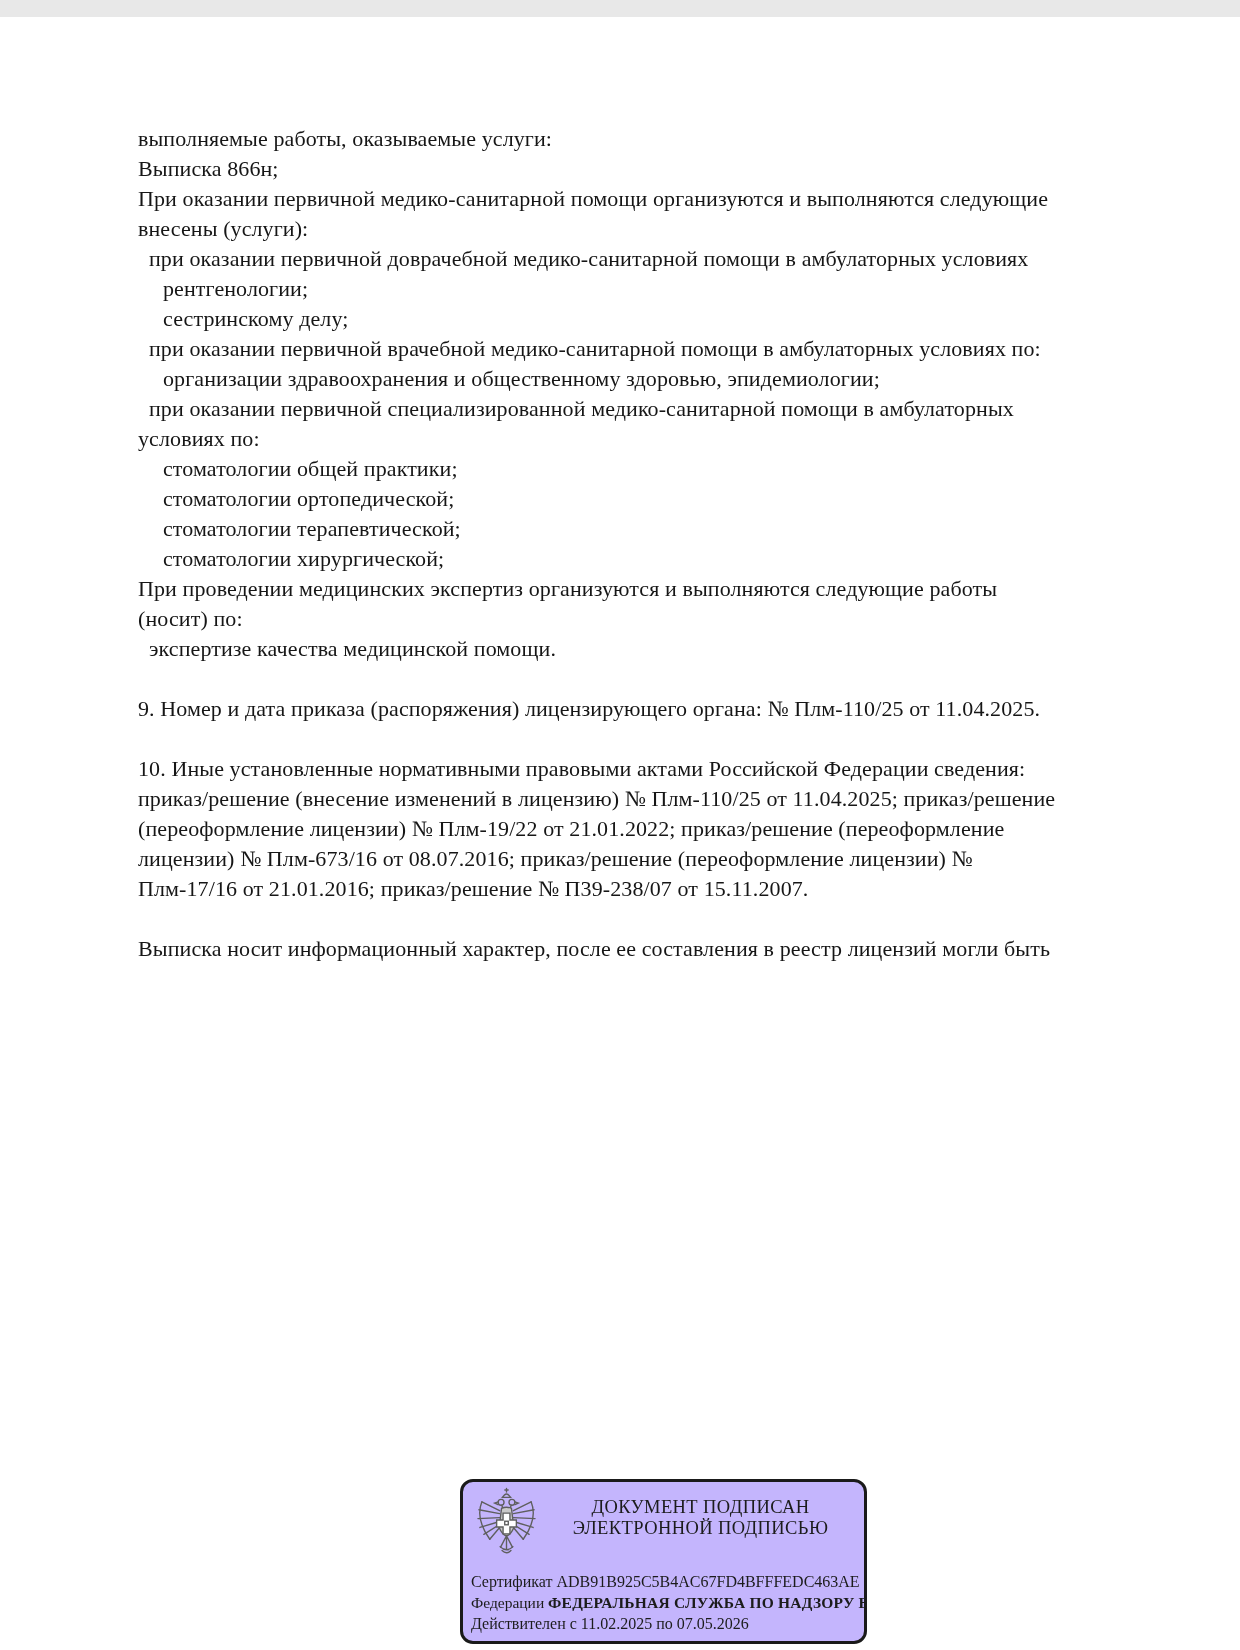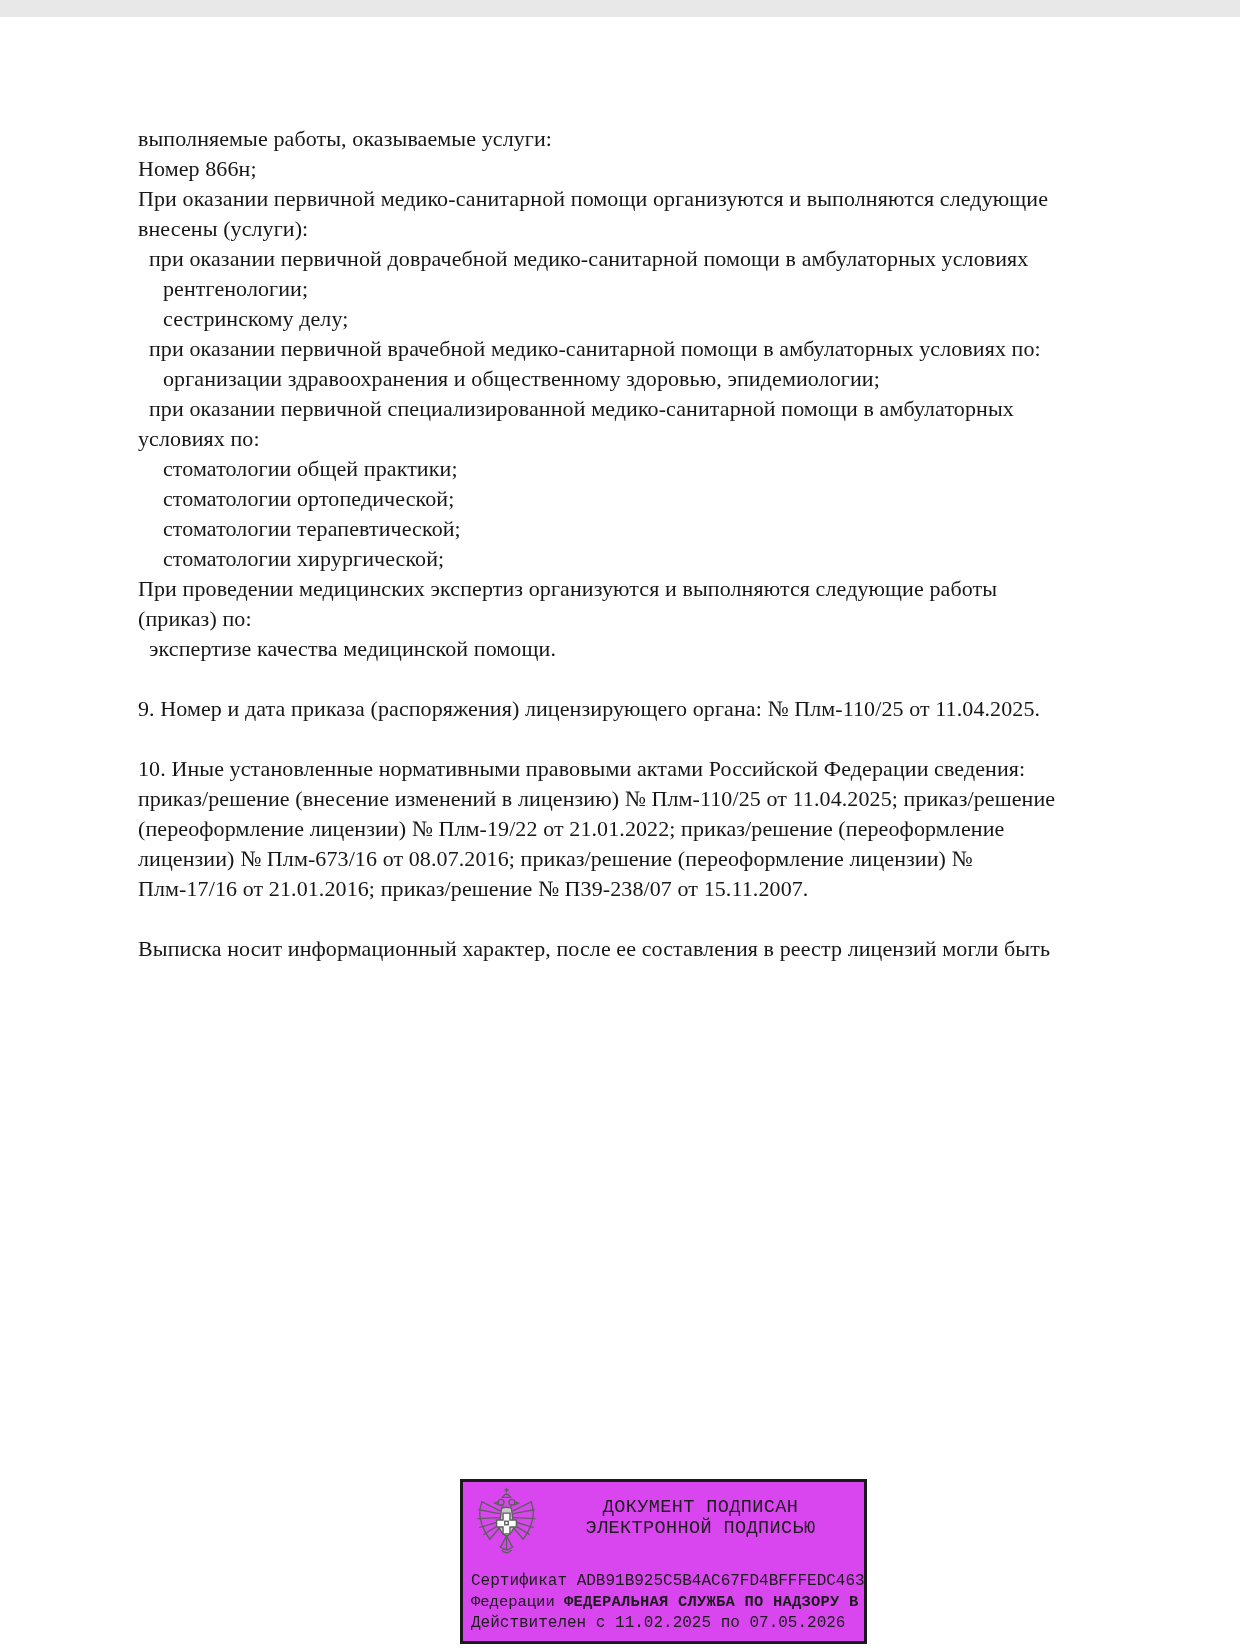--- a/index.html
+++ b/index.html
@@ -29,24 +29,23 @@
   .doc-line.i2 { padding-left: 25px; }
   .doc-line.gap { margin-top: 30px; }
 
   .sign-box {
     position: absolute;
     left: 460px;
     top: 1462px;
     width: 401px;
     height: 159px;
     border: 3px solid #1a1a1a;
-    border-radius: 0;
+    border-radius: 13px;
     overflow: hidden;
-    background: #d946ef;
-    font-family: Liberation Mono, monospace;
+    background: #c4b5fd;
   }
   .emblem {
     position: absolute;
     left: 12px;
     top: 5px;
     width: 63px;
     height: 73px;
   }
   .stamp-title {
     position: absolute;
@@ -72,36 +71,36 @@
   .owner-row { font-size: 15.5px; }
   .owner-value { font-weight: bold; letter-spacing: 0.2px; }
 </style>
 </head>
 <body>
 
 <div class="page">
 
   <div class="doc-body">
       <div class="doc-line i0">выполняемые работы, оказываемые услуги:</div>
-      <div class="doc-line i0">Номер 866н;</div>
+      <div class="doc-line i0">Выписка 866н;</div>
       <div class="doc-line i0">При оказании первичной медико-санитарной помощи организуются и выполняются следующие</div>
       <div class="doc-line i0">внесены (услуги):</div>
       <div class="doc-line i1">при оказании первичной доврачебной медико-санитарной помощи в амбулаторных условиях</div>
       <div class="doc-line i2">рентгенологии;</div>
       <div class="doc-line i2">сестринскому делу;</div>
       <div class="doc-line i1">при оказании первичной врачебной медико-санитарной помощи в амбулаторных условиях по:</div>
       <div class="doc-line i2">организации здравоохранения и общественному здоровью, эпидемиологии;</div>
       <div class="doc-line i1">при оказании первичной специализированной медико-санитарной помощи в амбулаторных</div>
       <div class="doc-line i0">условиях по:</div>
       <div class="doc-line i2">стоматологии общей практики;</div>
       <div class="doc-line i2">стоматологии ортопедической;</div>
       <div class="doc-line i2">стоматологии терапевтической;</div>
       <div class="doc-line i2">стоматологии хирургической;</div>
       <div class="doc-line i0">При проведении медицинских экспертиз организуются и выполняются следующие работы</div>
-      <div class="doc-line i0">(приказ) по:</div>
+      <div class="doc-line i0">(носит) по:</div>
       <div class="doc-line i1">экспертизе качества медицинской помощи.</div>
       <div class="doc-line i0 gap">9. Номер и дата приказа (распоряжения) лицензирующего органа: № Плм-110/25 от 11.04.2025.</div>
       <div class="doc-line i0 gap">10. Иные установленные нормативными правовыми актами Российской Федерации сведения:</div>
       <div class="doc-line i0">приказ/решение (внесение изменений в лицензию) № Плм-110/25 от 11.04.2025; приказ/решение</div>
       <div class="doc-line i0">(переоформление лицензии) № Плм-19/22 от 21.01.2022; приказ/решение (переоформление</div>
       <div class="doc-line i0">лицензии) № Плм-673/16 от 08.07.2016; приказ/решение (переоформление лицензии) №</div>
       <div class="doc-line i0">Плм-17/16 от 21.01.2016; приказ/решение № П39-238/07 от 15.11.2007.</div>
       <div class="doc-line i0 gap">Выписка носит информационный характер, после ее составления в реестр лицензий могли быть</div>
     </div>
 

